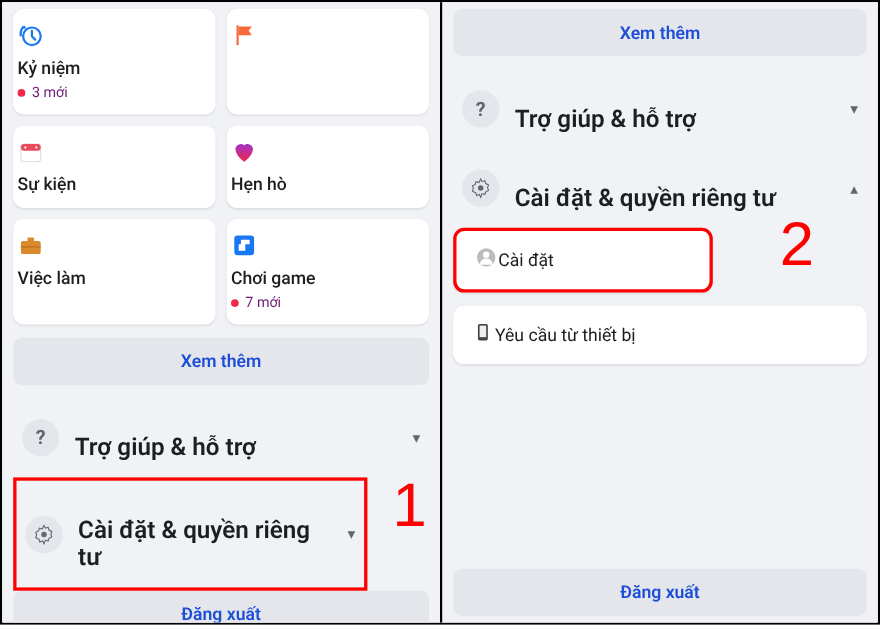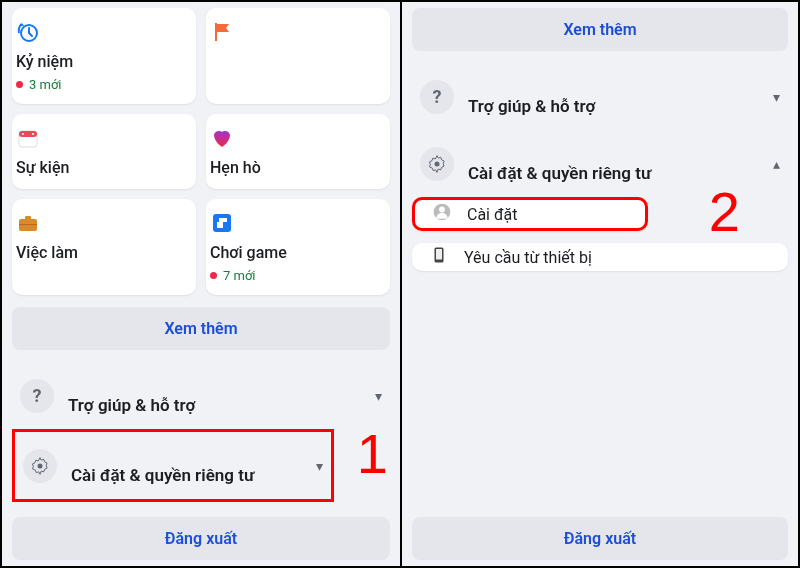--- a/index.html
+++ b/index.html
@@ -39,21 +39,21 @@
     background: #fff;
     border-radius: 10px;
     padding: 12px 14px 12px 4px;
     box-shadow: 0 1px 2px rgba(0,0,0,0.08);
     display: flex;
     flex-direction: column;
     gap: 6px;
   }
   .card .icon { font-size: 22px; height: 26px; }
   .card .label { font-size: 16px; font-weight: 500; }
-  .card .badge { display: flex; align-items: center; gap: 6px; font-size: 13px; color: #15803d; }
+  .card .badge { display: flex; align-items: center; gap: 6px; font-size: 13px; color: #701a75; }
   .card .dot { width: 7px; height: 7px; border-radius: 50%; background: #f02849; }
   
   .btn {
     background: #e4e6eb;
     border-radius: 8px;
     text-align: center;
     padding: 12px;
     font-size: 16px;
     font-weight: 600;
     color: #1d4ed8;
@@ -66,30 +66,29 @@
     padding: 14px 8px;
     gap: 14px;
   }
   .row .ricon {
     width: 34px; height: 34px; border-radius: 50%;
     background: #e4e6eb;
     display: flex; align-items: center; justify-content: center;
     font-size: 18px; color: #606770;
     flex-shrink: 0;
   }
-  .row .rlabel { flex: 1; font-size: 17px; font-weight: 600; margin-top: 19px; }
+  .row .rlabel { flex: 1; font-size: 22px; font-weight: 600; margin-top: 19px; }
   .row .chev { font-size: 14px; color: #606770; }
   
   .subitem {
     background: #fff;
     border-radius: 10px;
     display: flex;
     align-items: center;
-    gap: 14px;
-    padding: 2px 16px;
+    padding: 14px 16px;
     margin-bottom: 12px;
     box-shadow: 0 1px 2px rgba(0,0,0,0.08);
     font-size: 16px;
   }
   .subitem .sicon { width: 22px; text-align: center; font-size: 18px; color: #606770; }
   
   .hl { border: 3px solid #f00; }
   
   .step {
     position: absolute;

